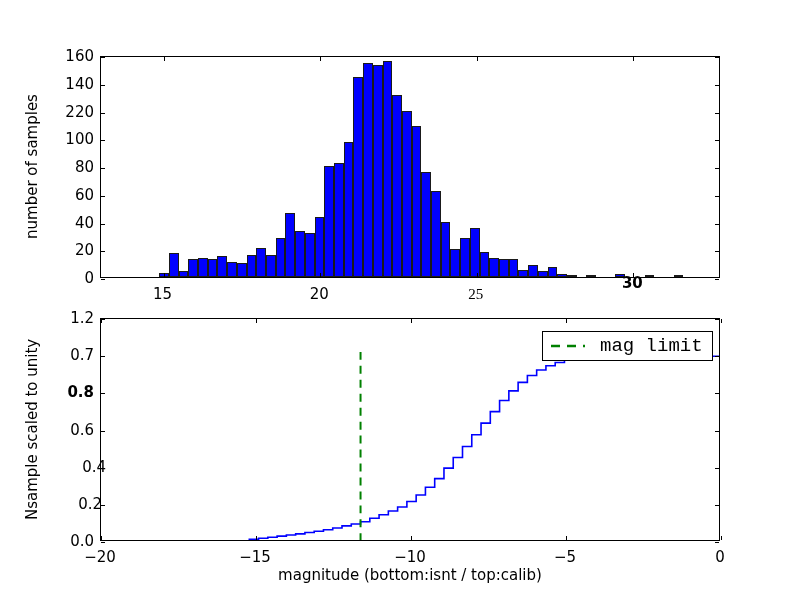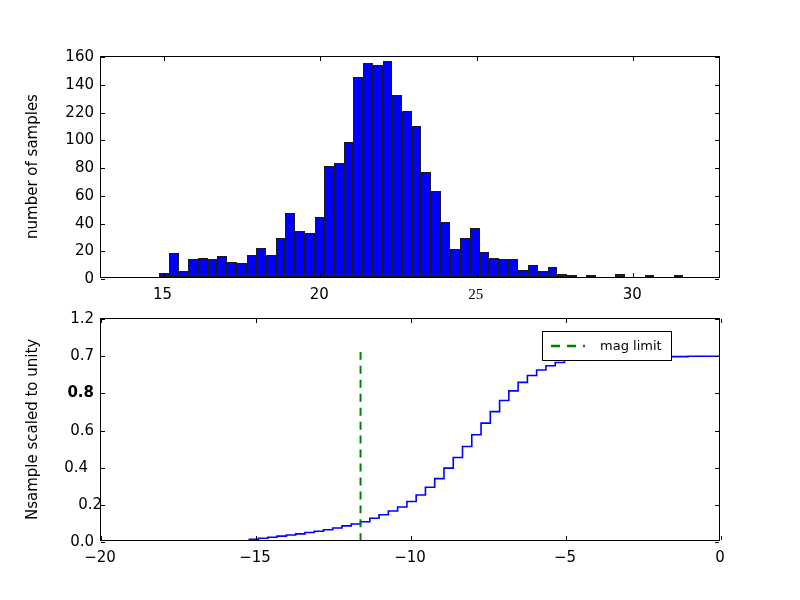--- a/index.html
+++ b/index.html
@@ -131,23 +131,24 @@
     align-items: center;
     gap: 14px;
     z-index: 5;
   }
   #legend-swatch {
     width: 36px;
     height: 14px;
     flex: none;
   }
   #legend-label {
-    font-size: 13px;
+    font-size: 19px;
     line-height: 18px;
     white-space: nowrap;
+    font-family: Liberation Mono, monospace;
   }
 </style>
 </head>
 <body>
 
 <div id="figure">
 
 
   <div class="axes" id="axes-top" style="left:100px; top:56px; width:620px; height:222px;">
     <div class="plotclip" id="bars-layer">
@@ -226,21 +227,21 @@
         <div class="tick-y right" style="top: 27.75px;"></div>
         <div class="tick-y left" style="top: 0px;"></div>
         <div class="tick-y right" style="top: 0px;"></div>
       </div>
   </div>
   <div id="ylabel-top" class="ylabel" style="left: -40.5px; top: 159px; width: 145px;">number of samples</div>
   <div id="ticklabels-top">
       <div class="ticklabel-x" style="left: 162.63px; top: 287px;">15</div>
       <div class="ticklabel-x" style="left: 319.19px; top: 287px;">20</div>
       <div class="ticklabel-x" style="left: 475.76px; top: 287px; font-family: Liberation Serif, serif;">25</div>
-      <div class="ticklabel-x" style="left: 632.32px; top: 287px;">30</div>
+      <div class="ticklabel-x" style="left: 632.32px; top: 276px; font-weight: bold;">30</div>
       <div class="ticklabel-y" style="left: 52px; width: 42px; top: 278px;">0</div>
       <div class="ticklabel-y" style="left: 52px; width: 42px; top: 250.25px;">20</div>
       <div class="ticklabel-y" style="left: 52px; width: 42px; top: 222.5px;">40</div>
       <div class="ticklabel-y" style="left: 52px; width: 42px; top: 194.75px;">60</div>
       <div class="ticklabel-y" style="left: 52px; width: 42px; top: 167px;">80</div>
       <div class="ticklabel-y" style="left: 52px; width: 42px; top: 139.25px;">100</div>
       <div class="ticklabel-y" style="left: 52px; width: 42px; top: 111.5px;">220</div>
       <div class="ticklabel-y" style="left: 52px; width: 42px; top: 83.75px;">140</div>
       <div class="ticklabel-y" style="left: 52px; width: 42px; top: 56px;">160</div>
     </div>
@@ -289,21 +290,22 @@
   </div>
   <div id="ylabel-bottom" class="ylabel" style="left: -58.5px; top: 421.5px; width: 181px;">Nsample scaled to unity</div>
   <div id="ticklabels-bottom">
       <div class="ticklabel-x" style="left: 100px; top: 550px;">−20</div>
       <div class="ticklabel-x" style="left: 255px; top: 550px;">−15</div>
       <div class="ticklabel-x" style="left: 410px; top: 550px;">−10</div>
       <div class="ticklabel-x" style="left: 565px; top: 550px;">−5</div>
       <div class="ticklabel-x" style="left: 720px; top: 550px;">0</div>
       <div class="ticklabel-y" style="left: 52px; width: 42px; top: 541px;">0.0</div>
       <div class="ticklabel-y" style="left: 60px; width: 42px; top: 503.83px;">0.2</div>
-      <div class="ticklabel-y" style="left: 46px; width: 42px; top: 466.67px; text-align: right;">0.4</div>
+      <div class="ticklabel-y" style="left: 64px; width: 42px; top: 466.67px; text-align: right;">0.4</div>
       <div class="ticklabel-y" style="left: 52px; width: 42px; top: 429.5px;">0.6</div>
       <div class="ticklabel-y" style="left: 52px; width: 42px; top: 392.33px; font-weight: bold;">0.8</div>
       <div class="ticklabel-y" style="left: 52px; width: 42px; top: 355.17px;">0.7</div>
       <div class="ticklabel-y" style="left: 52px; width: 42px; top: 318px;">1.2</div>
     </div>
 
+  <div id="xlabel-bottom">magnitude (bottom:isnt / top:calib)</div>
 
 </div>
 
 </body></html>

